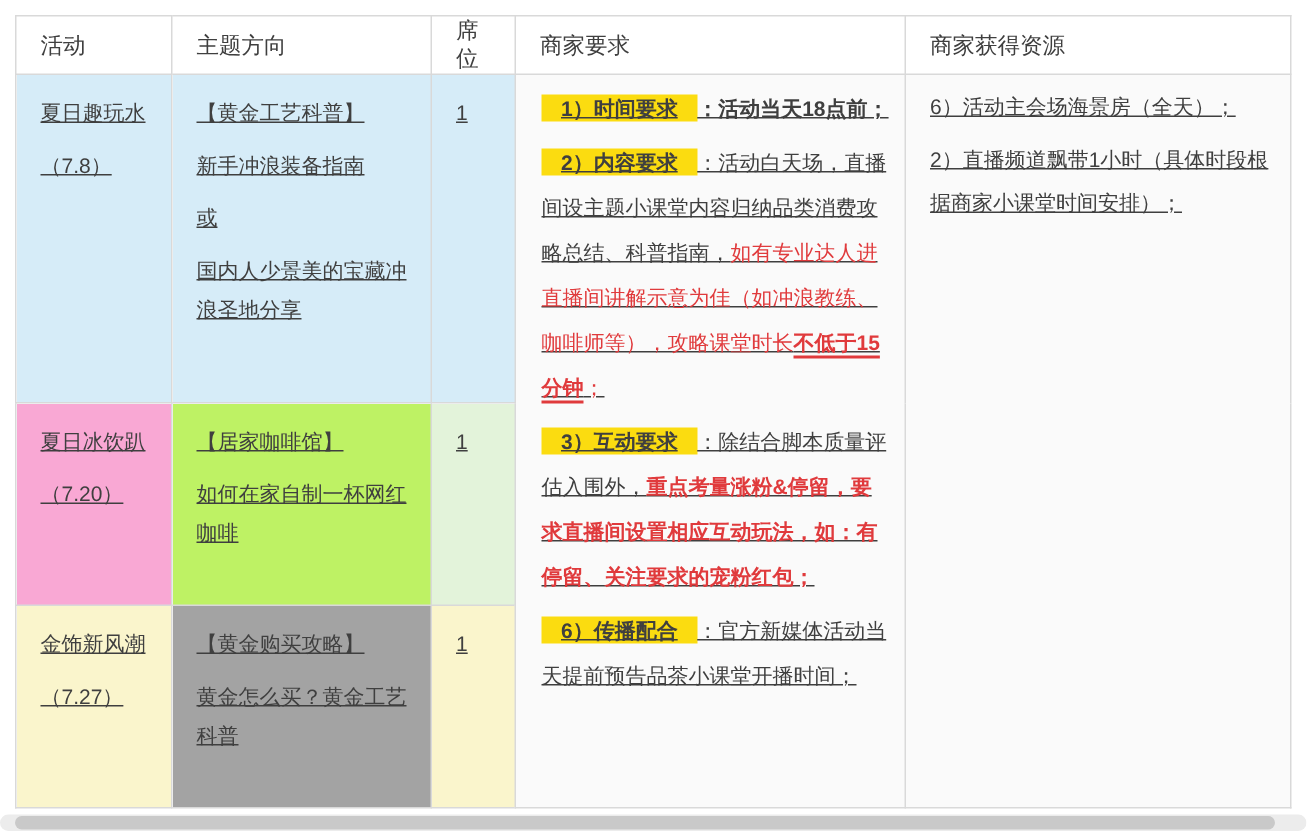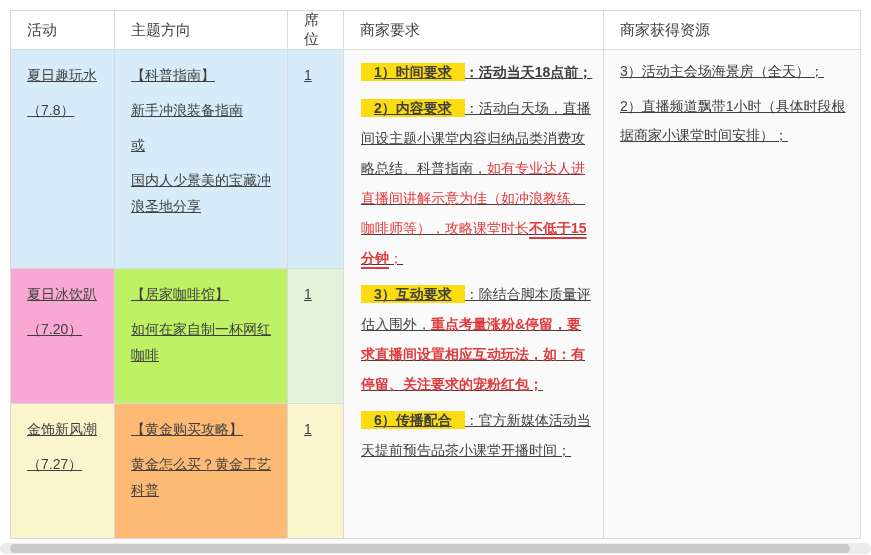--- a/index.html
+++ b/index.html
@@ -65,36 +65,36 @@
           <th>商家获得资源</th>
         </tr>
     </thead>
     <tbody>
         <tr style="height: 219px;">
           <td class="cell-activity" style="background: rgb(214, 236, 248);">
             <p>夏日趣玩水</p>
             <p>（7.8）</p>
           </td>
           <td class="cell-theme" style="background: rgb(214, 236, 248);">
-            <p>【科普指南】</p>
+            <p>【黄金工艺科普】</p>
             <p>新手冲浪装备指南</p>
             <p>或</p>
             <p>国内人少景美的宝藏冲浪圣地分享</p>
           </td>
           <td class="cell-seats" style="background: rgb(214, 236, 248);">
             <p>1</p>
           </td>
           <td class="cell-req" rowspan="3">
             <p><span class="hl">1）时间要求</span><span class="b">：活动当天18点前；</span></p>
             <p><span class="hl">2）内容要求</span><span>：活动白天场，直播间设主题小课堂内容归纳品类消费攻略总结、科普指南，</span><span class="r">如有专业达人进直播间讲解示意为佳（如冲浪教练、咖啡师等），攻略课堂时长</span><span class="rbu">不低于15分钟</span><span class="r">；</span></p>
             <p><span class="hl">3）互动要求</span><span>：除结合脚本质量评估入围外，</span><span class="rb">重点考量涨粉&amp;停留，要求直播间设置相应互动玩法，如：有停留、关注要求的宠粉红包；</span></p>
             <p><span class="hl">6）传播配合</span><span>：官方新媒体活动当天提前预告品茶小课堂开播时间；</span></p>
           </td>
           <td class="cell-res" rowspan="3">
-            <p>3）活动主会场海景房（全天）；</p>
+            <p>6）活动主会场海景房（全天）；</p>
             <p>2）直播频道飘带1小时（具体时段根据商家小课堂时间安排）；</p>
           </td>
         </tr>
         <tr style="height: 135px;">
           <td class="cell-activity" style="background: #f9a8d4;">
             <p>夏日冰饮趴</p>
             <p>（7.20）</p>
           </td>
           <td class="cell-theme" style="background: #bef264;">
             <p>【居家咖啡馆】</p>
@@ -102,21 +102,21 @@
           </td>
           <td class="cell-seats" style="background: rgb(227, 243, 218);">
             <p>1</p>
           </td>
         </tr>
         <tr style="height: 135px;">
           <td class="cell-activity" style="background: rgb(250, 245, 204);">
             <p>金饰新风潮</p>
             <p>（7.27）</p>
           </td>
-          <td class="cell-theme" style="background: #fdba74; margin-left: 16px;">
+          <td class="cell-theme" style="background: #a3a3a3; margin-left: 16px;">
             <p>【黄金购买攻略】</p>
             <p>黄金怎么买？黄金工艺科普</p>
           </td>
           <td class="cell-seats" style="background: rgb(250, 245, 204);">
             <p>1</p>
           </td>
         </tr>
       </tbody>
   </table>
 </div>

